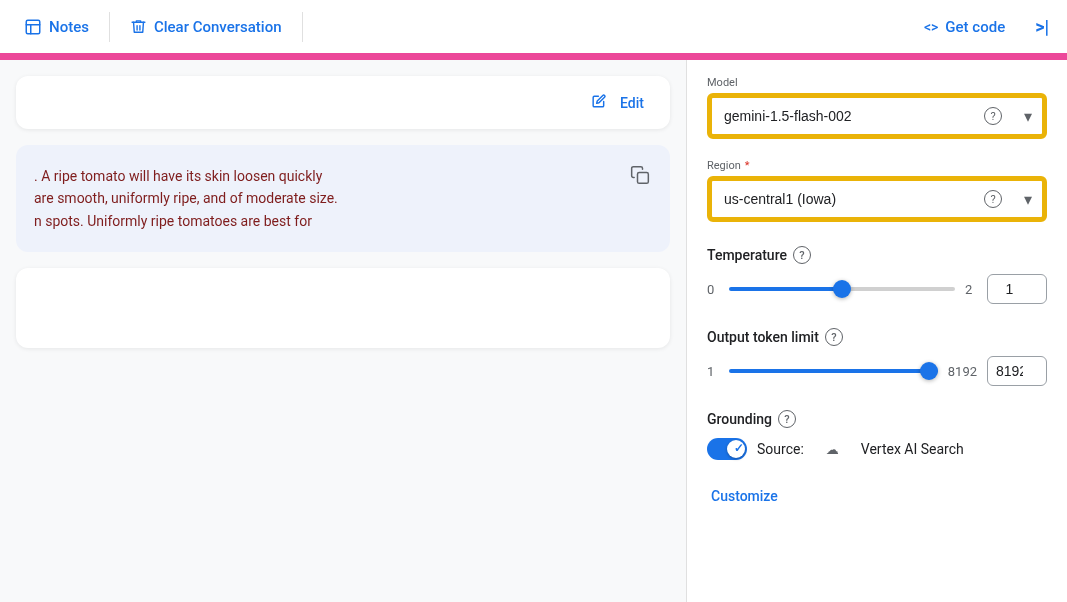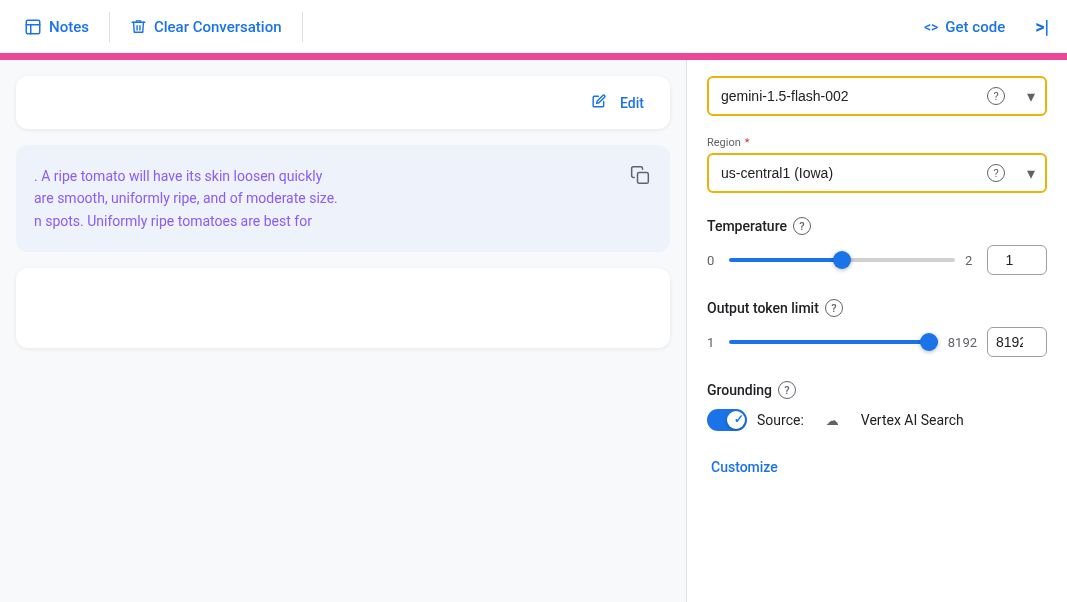--- a/index.html
+++ b/index.html
@@ -101,21 +101,21 @@
 
     .response-card {
       background: #eef2fb;
       border-radius: 12px;
       margin: 0 16px 16px 16px;
       padding: 20px 18px;
       position: relative;
     }
     .response-text {
       font-size: 14px;
-      color: #8b5cf6;
+      color: #7f1d1d;
       line-height: 1.6;
     }
     .copy-btn {
       position: absolute;
       top: 14px;
       right: 14px;
       color: #5f6368;
       cursor: pointer;
       font-size: 18px;
       padding: 6px;
@@ -147,21 +147,21 @@
       color: #5f6368;
       margin-bottom: 4px;
       display: flex;
       align-items: center;
       gap: 4px;
     }
     .field-label .required { color: #d93025; }
 
     .select-wrapper {
       position: relative;
-      border: 2px solid #eab308;
+      border: 5px solid #eab308;
       border-radius: 6px;
       background: #fff;
     }
     .select-wrapper select {
       appearance: none;
       width: 100%;
       padding: 10px 40px 10px 12px;
       font-size: 14px;
       color: #202124;
       border: none;
@@ -383,20 +383,23 @@
       </div>
     </div>
 
     <div class="input-card"></div>
   </div>
 
   <div class="right-panel">
 
     
     <div class="field-group">
+      <div class="field-label">
+        <span>Model</span>
+      </div>
       <div class="select-wrapper">
         <select>
           <option>gemini-1.5-flash-002</option>
           <option>gemini-1.5-pro-002</option>
           <option>gemini-1.0-pro</option>
         </select>
         <span class="select-arrow">▾</span>
         <span class="help-icon" style="position:absolute;right:40px;top:50%;transform:translateY(-50%);">?</span>
       </div>
     </div>

